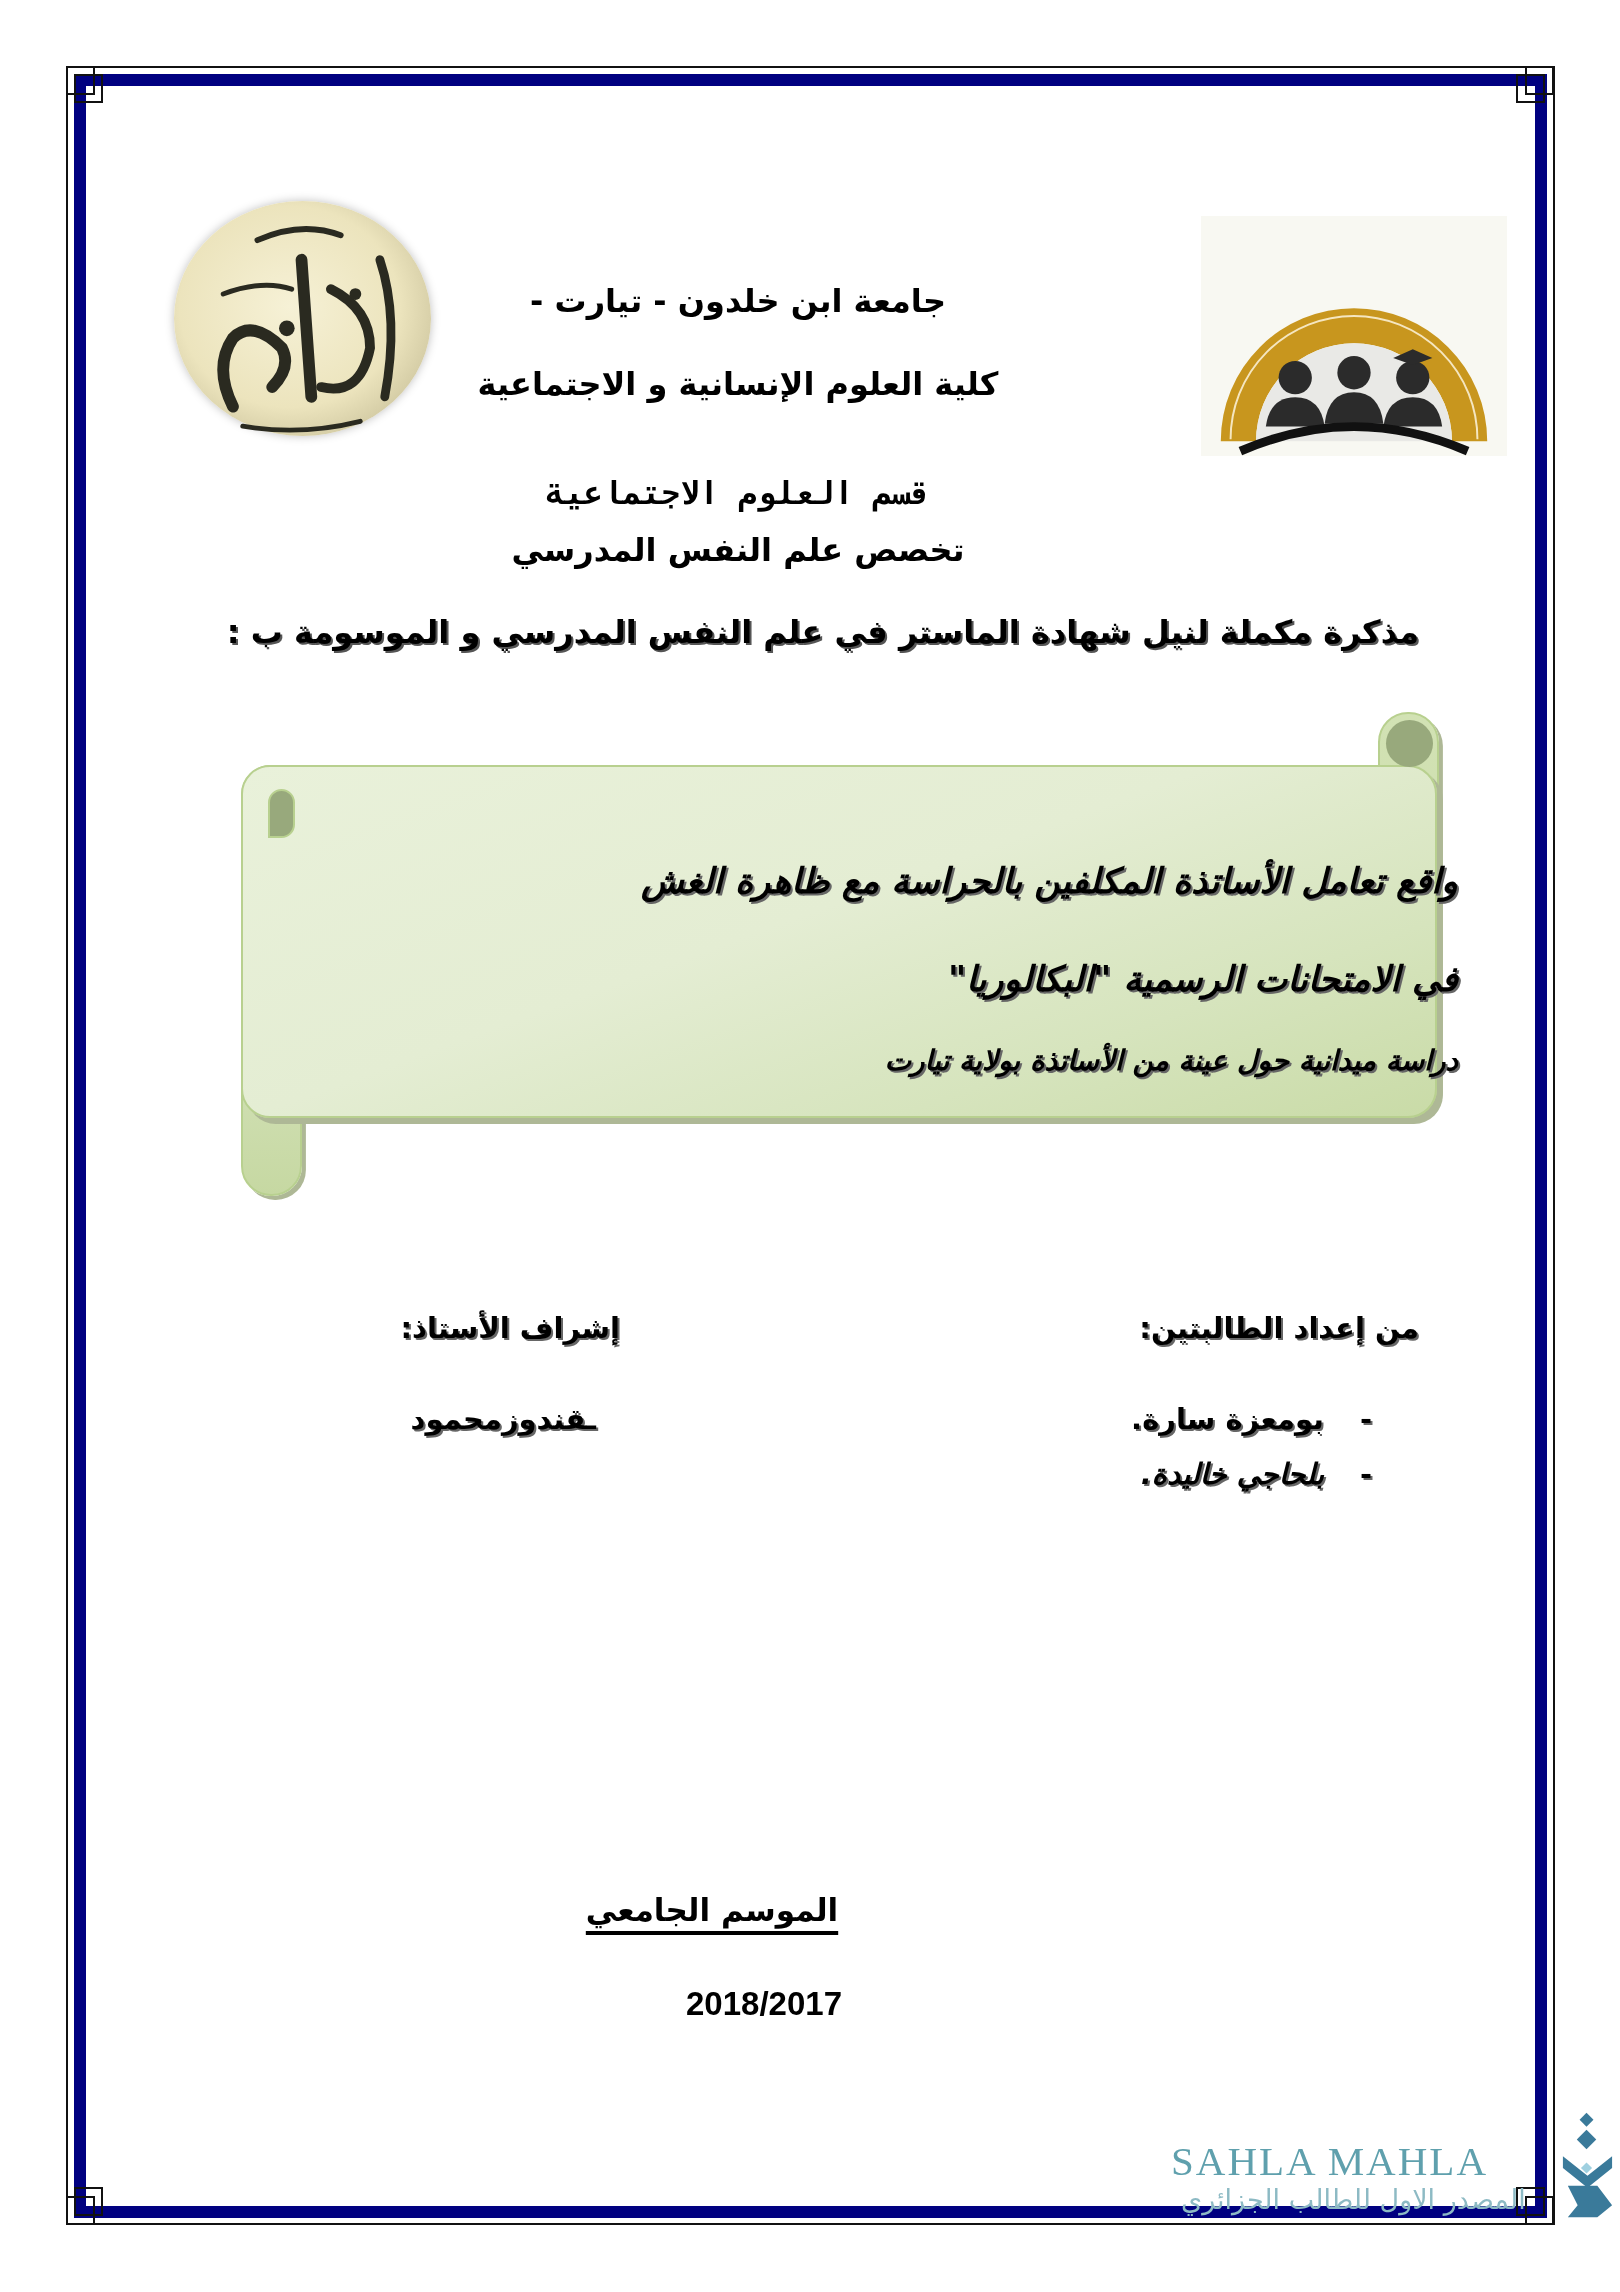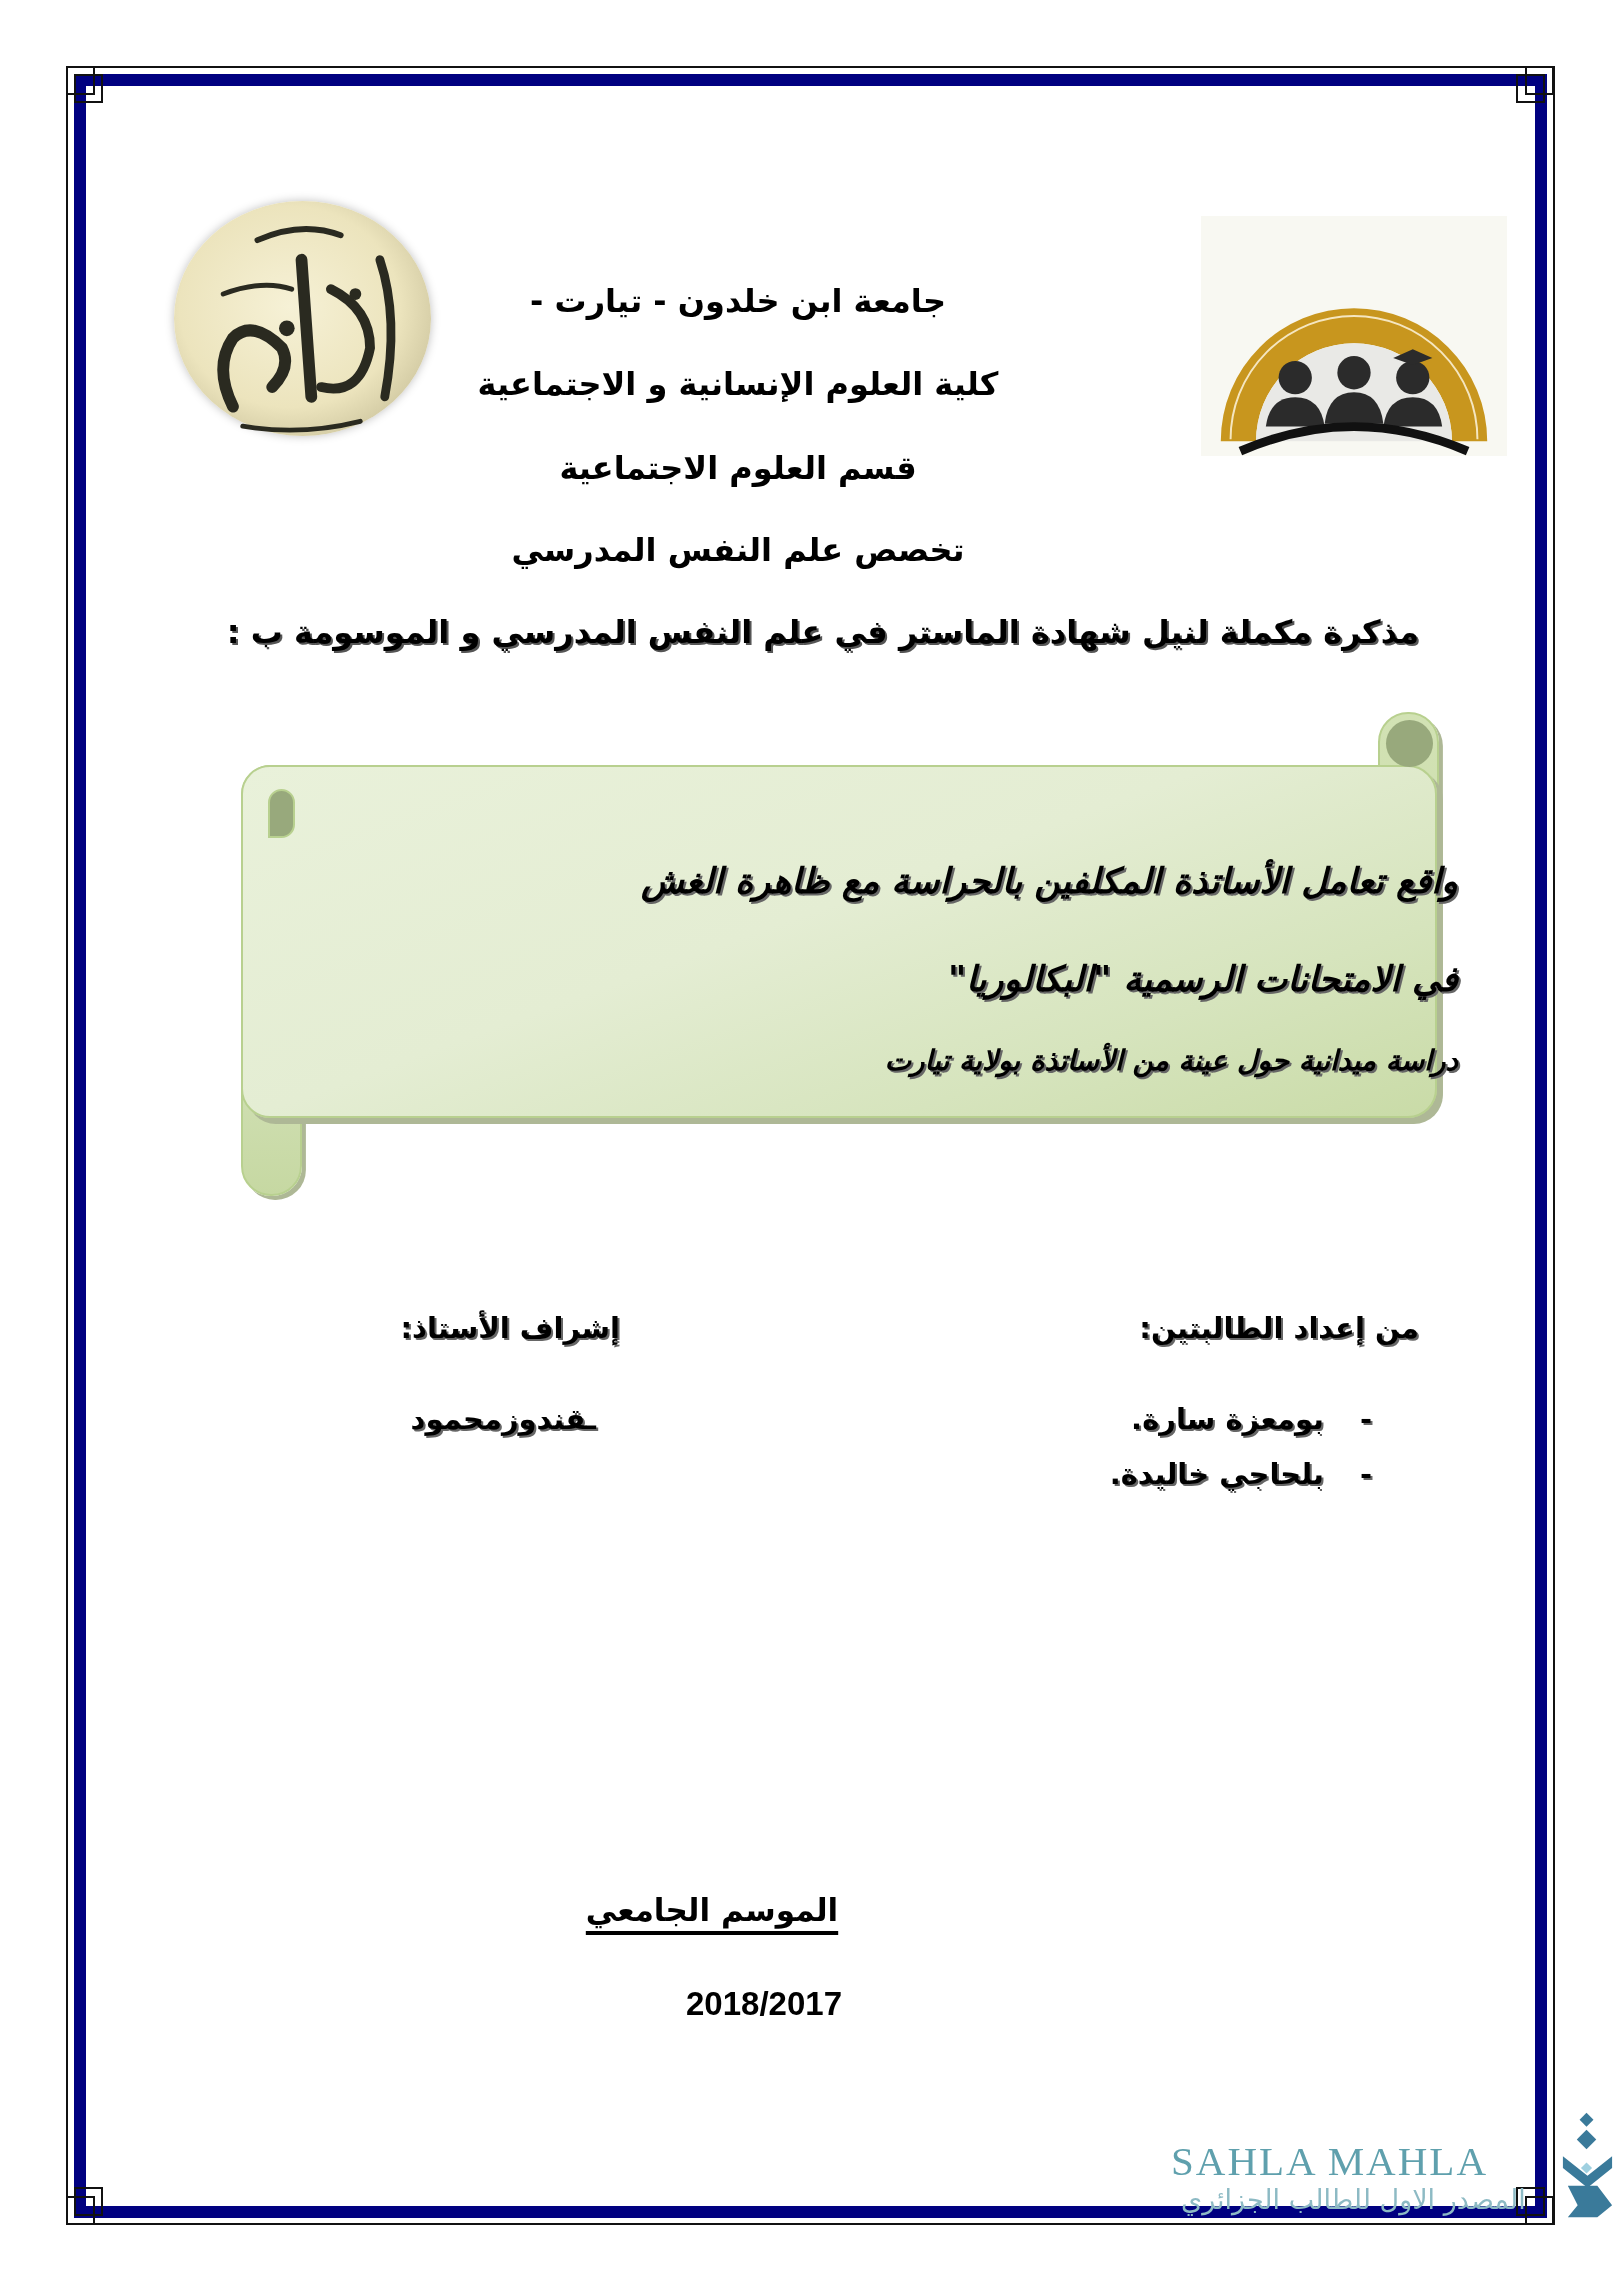--- a/index.html
+++ b/index.html
@@ -102,42 +102,42 @@
       <circle cx="216" cy="165" r="17"></circle>
       <path d="M186 215 Q190 185 216 185 Q242 185 246 215 Z"></path>
       <path d="M196 145 L216 136 L236 145 L216 152 Z"></path>
     </g>
     <path d="M40 240 Q156 190 272 240" fill="none" stroke="#111" stroke-width="9"></path>
   </svg>
 </div>
 
 <div class="hdr rtl" style="top:282px;">جامعة ابن خلدون - تيارت -</div>
 <div class="hdr rtl" style="top:365px;">كلية العلوم الإنسانية و الاجتماعية</div>
-<div class="hdr rtl" style="top:449px;">قسم العلوم الاجتماعية</div>
+<div class="hdr rtl" style="top:474px;font-family:Liberation Mono, monospace;">قسم العلوم الاجتماعية</div>
 <div class="hdr rtl" style="top:531px;">تخصص علم النفس المدرسي</div>
 <div class="subtitle-line rtl">مذكرة مكملة لنيل شهادة الماستر في علم النفس المدرسي و الموسومة ب :</div>
 
 <div class="scroll-wrap">
   <div class="scroll-left-roll"></div>
   <div class="scroll-right-roll"></div>
   <div class="scroll-body"></div>
   <div class="scroll-left-hole"></div>
   <div class="scroll-right-hole"></div>
   <div class="scroll-text rtl" style="top:157px; font-size:35px;">واقع تعامل الأساتذة المكلفين بالحراسة مع ظاهرة الغش</div>
   <div class="scroll-text rtl" style="top:255px; font-size:35px;">في  الامتحانات الرسمية "البكالوريا"</div>
   <div class="scroll-text rtl" style="top:340px; font-size:28px;">دراسة ميدانية حول عينة من الأساتذة بولاية تيارت</div>
 </div>
 
 <div class="lbl rtl" style="right:201px; top:1311px;">من إعداد الطالبتين:</div>
 <div class="lbl rtl" style="right:1000px; top:1311px;">إشراف الأستاذ:</div>
 
 <div class="lbl rtl" style="right:248px; top:1402px;">-</div>
 <div class="lbl rtl" style="right:296px; top:1402px;">بومعزة سارة.</div>
 <div class="lbl rtl" style="right:248px; top:1457px;">-</div>
-<div class="lbl rtl" style="right:296px; top:1457px;">بلحاجي خاليدة.</div>
+<div class="lbl rtl" style="right:296px; top:1457px;font-style:italic;">بلحاجي خاليدة.</div>
 
 <div class="lbl rtl" style="right:1024px; top:1402px;">ـقندوزمحمود</div>
 
 <div class="season rtl"><span>الموسم الجامعي</span></div>
 <div class="year">2018/2017</div>
 
 <div class="watermark">SAHLA MAHLA</div>
 <div class="watermark-ar rtl">المصدر الاول للطالب الجزائري</div>
 <svg class="abs" style="left:1558px; top:2107px;" width="59" height="118" viewBox="0 0 60 120">
   <g fill="#3a7a9a">

